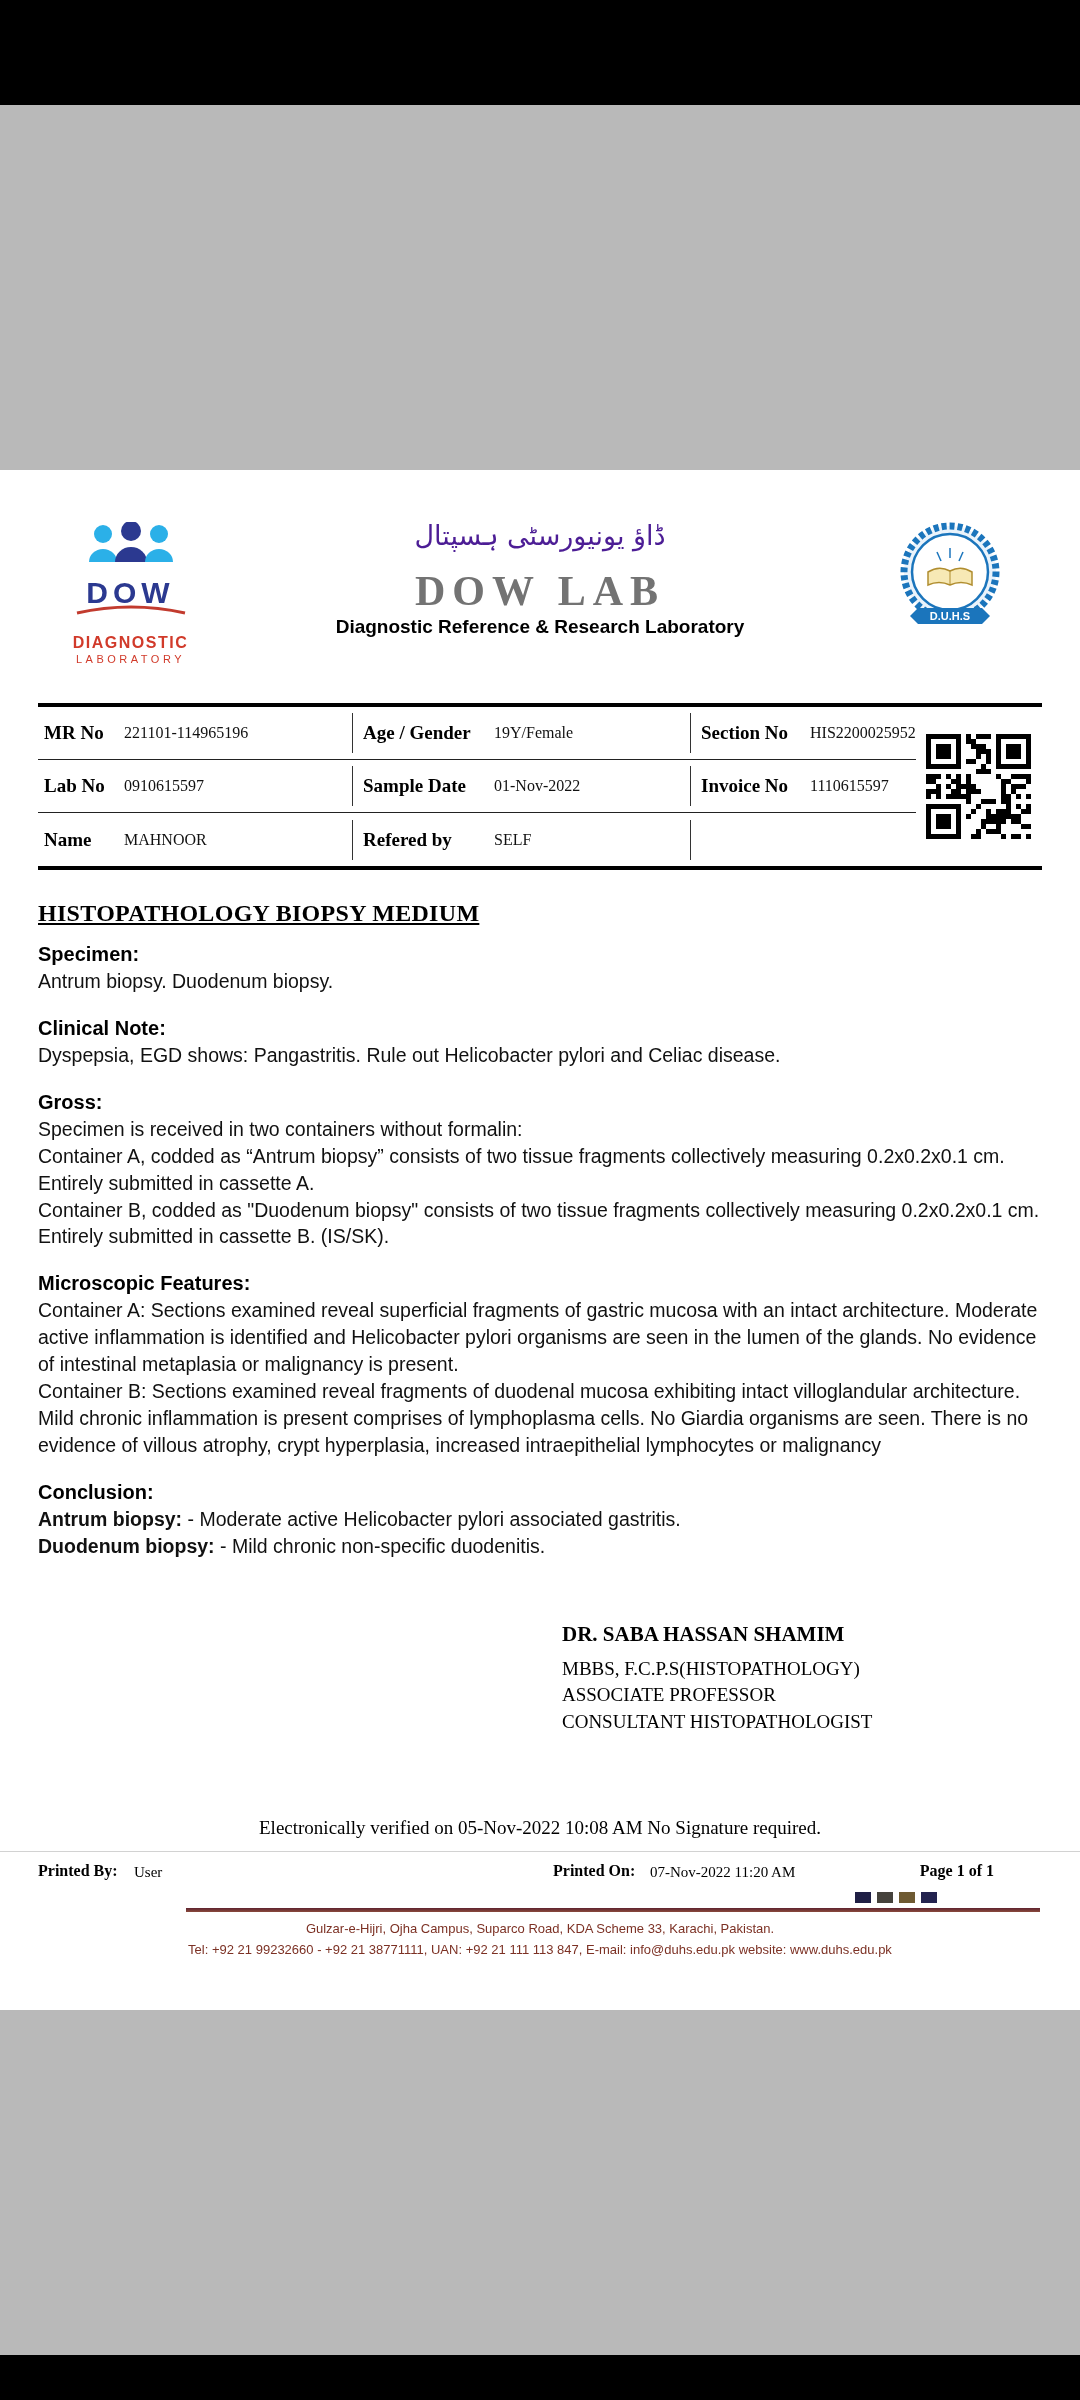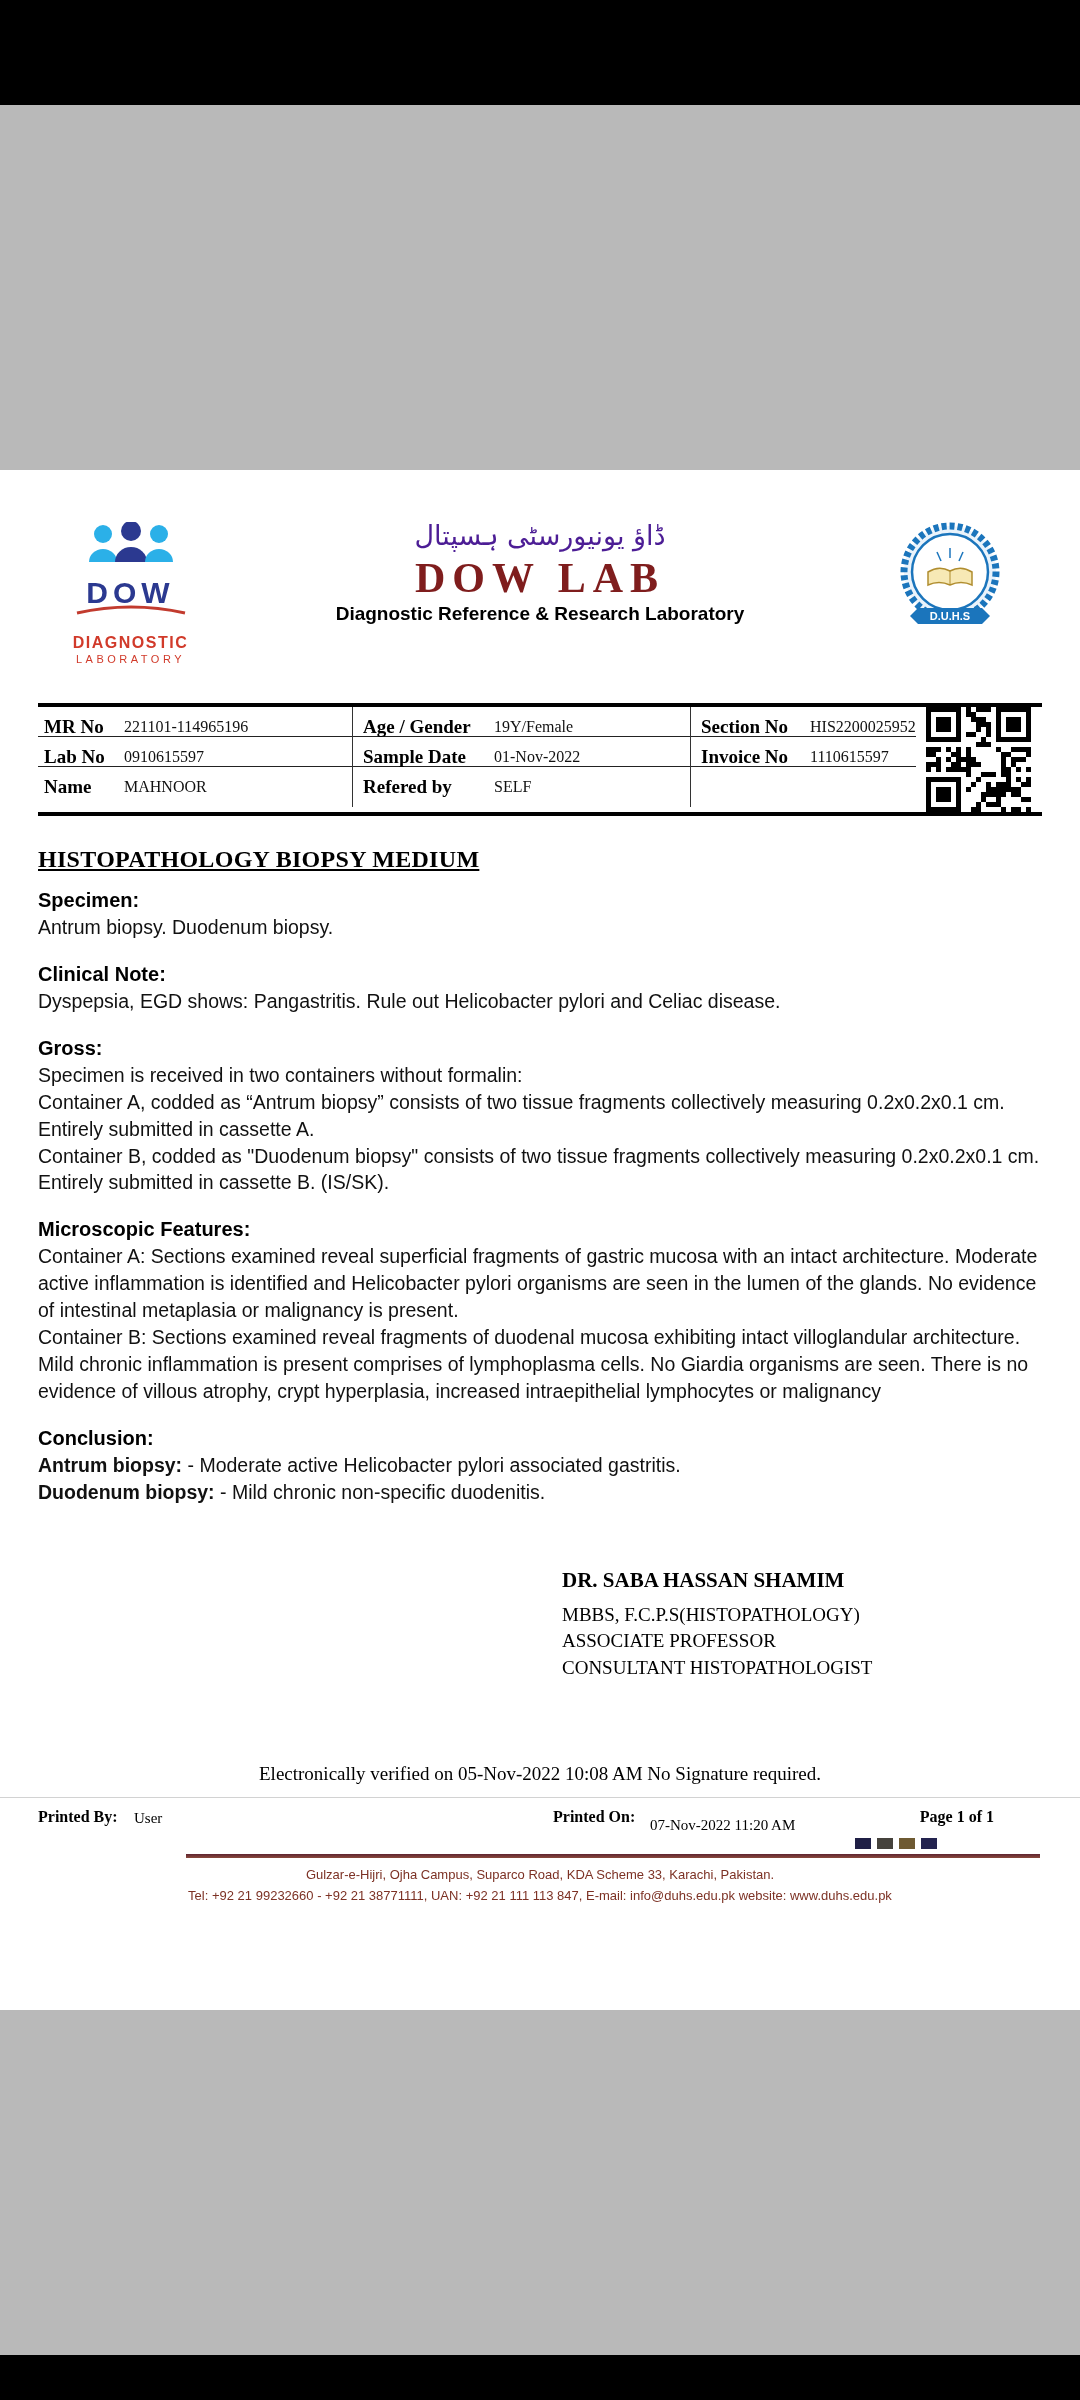--- a/index.html
+++ b/index.html
@@ -17,29 +17,29 @@
   
   .doc-header { margin-top:50px; display:flex; align-items:flex-start; }
   .logo-left { width:185px; text-align:center; padding-top:2px; }
   .logo-dow { font-family:"Liberation Sans",sans-serif; font-weight:bold; font-size:30px; letter-spacing:5px; color:#2b3990; line-height:1; }
   .logo-swoosh { display:block; margin:-4px auto 0; }
   .logo-diag { color:#d13a2a; font-weight:bold; font-size:16px; letter-spacing:1.5px; margin-top:19px; }
   .logo-lab { color:#d13a2a; font-size:11px; letter-spacing:3.5px; margin-top:1px; }
 
   .header-center { flex:1; text-align:center; }
   .urdu { font-family:"DejaVu Sans",sans-serif; font-size:27px; color:#4c1d95; direction:rtl; line-height:1.15; }
-  .dowlab { font-family:"Liberation Serif",serif; font-weight:bold; font-size:42px; letter-spacing:7px; color:#7f1d1d; line-height:1.05; margin-top:5px; }
+  .dowlab { font-family:"Liberation Serif",serif; font-weight:bold; font-size:42px; letter-spacing:7px; color:#737373; line-height:1.05; margin-top:18px; }
   .subtitle { font-weight:bold; font-size:19px; color:#000; margin-top:3px; }
 
   .logo-right { width:185px; display:flex; justify-content:center; }
 
   
   .patient-table { margin-top:38px; border-top:4px solid #000; border-bottom:4px solid #000; display:flex; }
   .rows-col { flex:1; }
-  .p-row { display:grid; grid-template-columns:80px 228px 142px 196px 120px auto; align-items:center; height:30px; padding-left:6px; }
+  .p-row { display:grid; grid-template-columns:80px 228px 142px 196px 120px auto; align-items:center; height:53px; padding-left:6px; }
   .p-row.mid { border-bottom:1px solid #222; }
   .plabel { font-family:"Liberation Serif",serif; font-weight:bold; font-size:19px; color:#000; }
   .pvalue { font-family:"Liberation Serif",serif; font-size:16px; color:#111; }
   .sep { border-left:1px solid #333; padding-left:10px; height:40px; display:flex; align-items:center; }
   .qr-col { width:130px; display:flex; align-items:center; justify-content:center; }
 
   
   .report-title { font-family:"Liberation Serif",serif; font-weight:bold; font-size:24px; color:#000;
                   text-decoration:underline; margin-top:30px; letter-spacing:0.3px; }
   .sec-heading { font-family:"Liberation Sans",sans-serif; font-weight:bold; font-size:20px; margin:22px 0 2px; }
@@ -52,21 +52,21 @@
   .sig-name { font-weight:bold; font-size:21px; margin-bottom:9px; }
   .sig-line { font-size:19px; line-height:1.4; }
 
   
   .verified { margin-top:82px; text-align:center; font-family:"Liberation Serif",serif; font-size:19px; color:#000; }
   .footer-sep { height:1px; background:#d2d2d2; margin:12px -38px 8px; }
   .printed-row { position:relative; height:26px; font-family:"Liberation Serif",serif; }
   .pb-label { position:absolute; left:0; top:2px; font-weight:bold; font-size:16px; }
   .pb-value { position:absolute; left:96px; top:4px; font-size:15px; }
   .po-label { position:absolute; left:515px; top:2px; font-weight:bold; font-size:16px; }
-  .po-value { position:absolute; left:612px; top:11px; font-size:15px;text-align:center; }
+  .po-value { position:absolute; left:612px; top:4px; font-size:15px;text-align:center; }
   .page-label { position:absolute; right:48px; top:2px; font-weight:bold; font-size:16px; }
 
   .color-squares { display:flex; justify-content:flex-end; gap:6px; margin:6px 105px 0 0; }
   .color-squares span { width:16px; height:11px; display:inline-block; }
   .sq1 { background:#1f1f45; } .sq2 { background:#45423c; } .sq3 { background:#6e5a32; } .sq4 { background:#23234f; }
 
   .footer-line { height:4px; margin:5px 2px 0 148px; background:linear-gradient(#5e2430,#8a4a3c); }
   .address { text-align:center; font-size:13px; color:#7c3124; line-height:1.55; margin-top:7px; }
 </style>
 </head>

